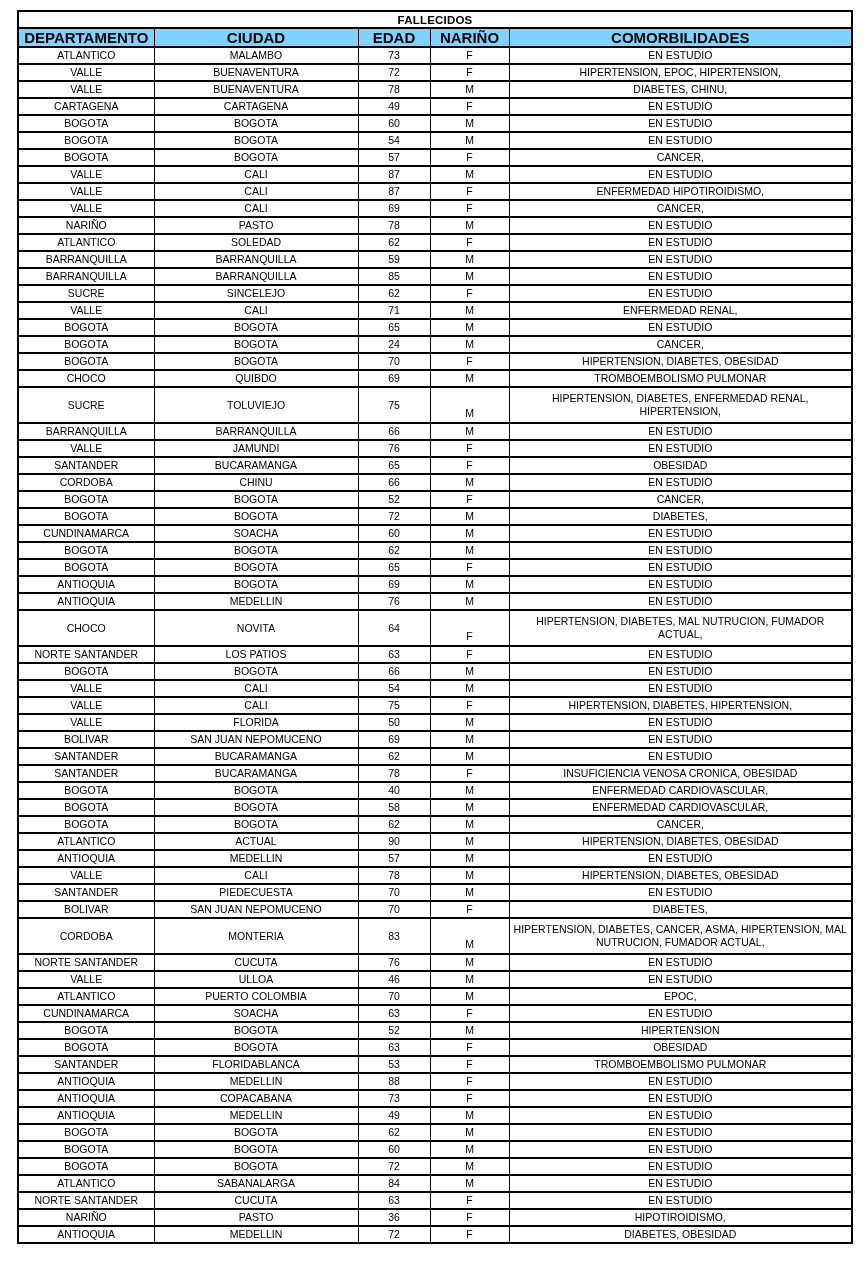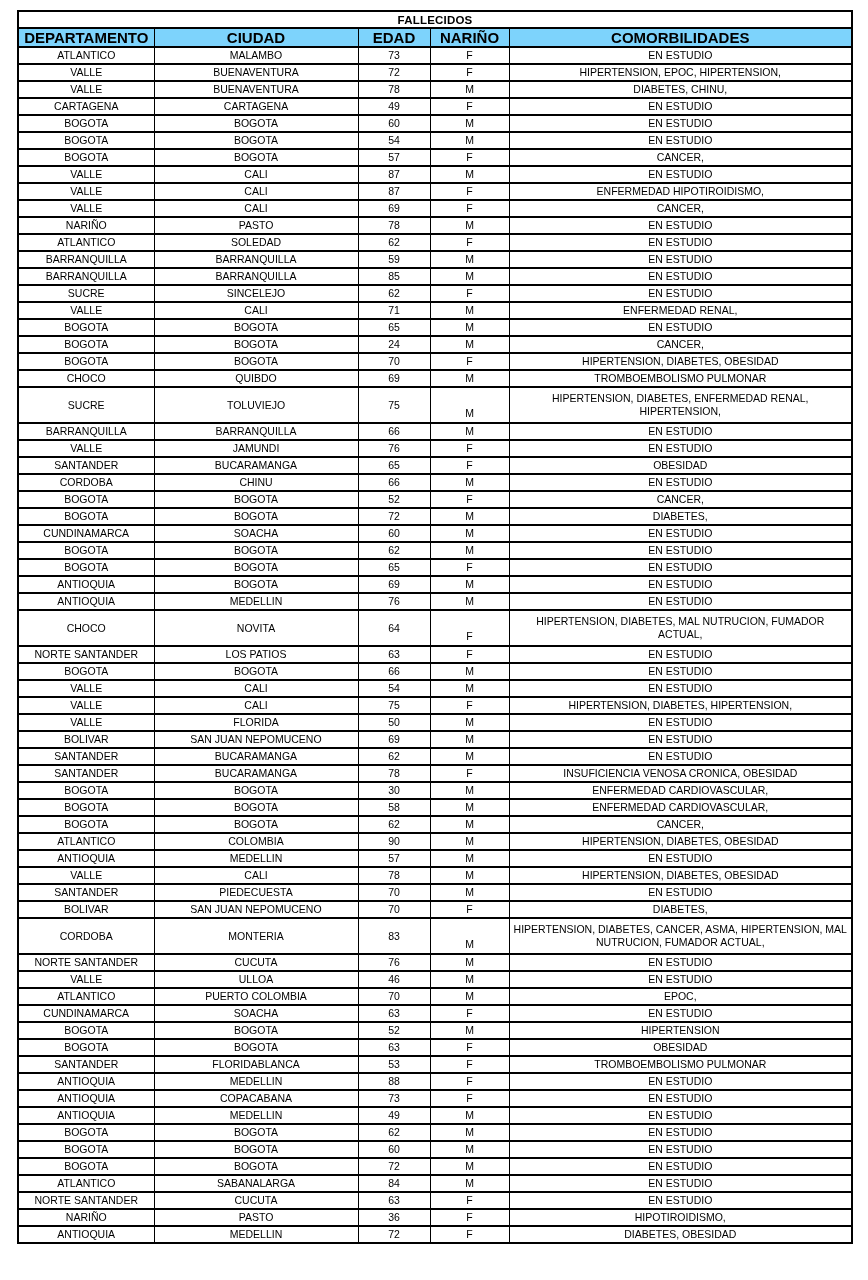--- a/index.html
+++ b/index.html
@@ -371,41 +371,41 @@
         <tr>
           <td class="cell-departamento">SANTANDER</td>
           <td class="cell-ciudad">BUCARAMANGA</td>
           <td class="cell-edad">78</td>
           <td class="cell-genero">F</td>
           <td class="cell-comorbilidades">INSUFICIENCIA VENOSA CRONICA, OBESIDAD</td>
         </tr>
         <tr>
           <td class="cell-departamento">BOGOTA</td>
           <td class="cell-ciudad">BOGOTA</td>
-          <td class="cell-edad">30</td>
+          <td class="cell-edad">40</td>
           <td class="cell-genero">M</td>
           <td class="cell-comorbilidades">ENFERMEDAD CARDIOVASCULAR,</td>
         </tr>
         <tr>
           <td class="cell-departamento">BOGOTA</td>
           <td class="cell-ciudad">BOGOTA</td>
           <td class="cell-edad">58</td>
           <td class="cell-genero">M</td>
           <td class="cell-comorbilidades">ENFERMEDAD CARDIOVASCULAR,</td>
         </tr>
         <tr>
           <td class="cell-departamento">BOGOTA</td>
           <td class="cell-ciudad">BOGOTA</td>
           <td class="cell-edad">62</td>
           <td class="cell-genero">M</td>
           <td class="cell-comorbilidades">CANCER,</td>
         </tr>
         <tr>
           <td class="cell-departamento">ATLANTICO</td>
-          <td class="cell-ciudad">COLOMBIA</td>
+          <td class="cell-ciudad">ACTUAL</td>
           <td class="cell-edad">90</td>
           <td class="cell-genero">M</td>
           <td class="cell-comorbilidades">HIPERTENSION, DIABETES, OBESIDAD</td>
         </tr>
         <tr>
           <td class="cell-departamento">ANTIOQUIA</td>
           <td class="cell-ciudad">MEDELLIN</td>
           <td class="cell-edad">57</td>
           <td class="cell-genero">M</td>
           <td class="cell-comorbilidades">EN ESTUDIO</td>

